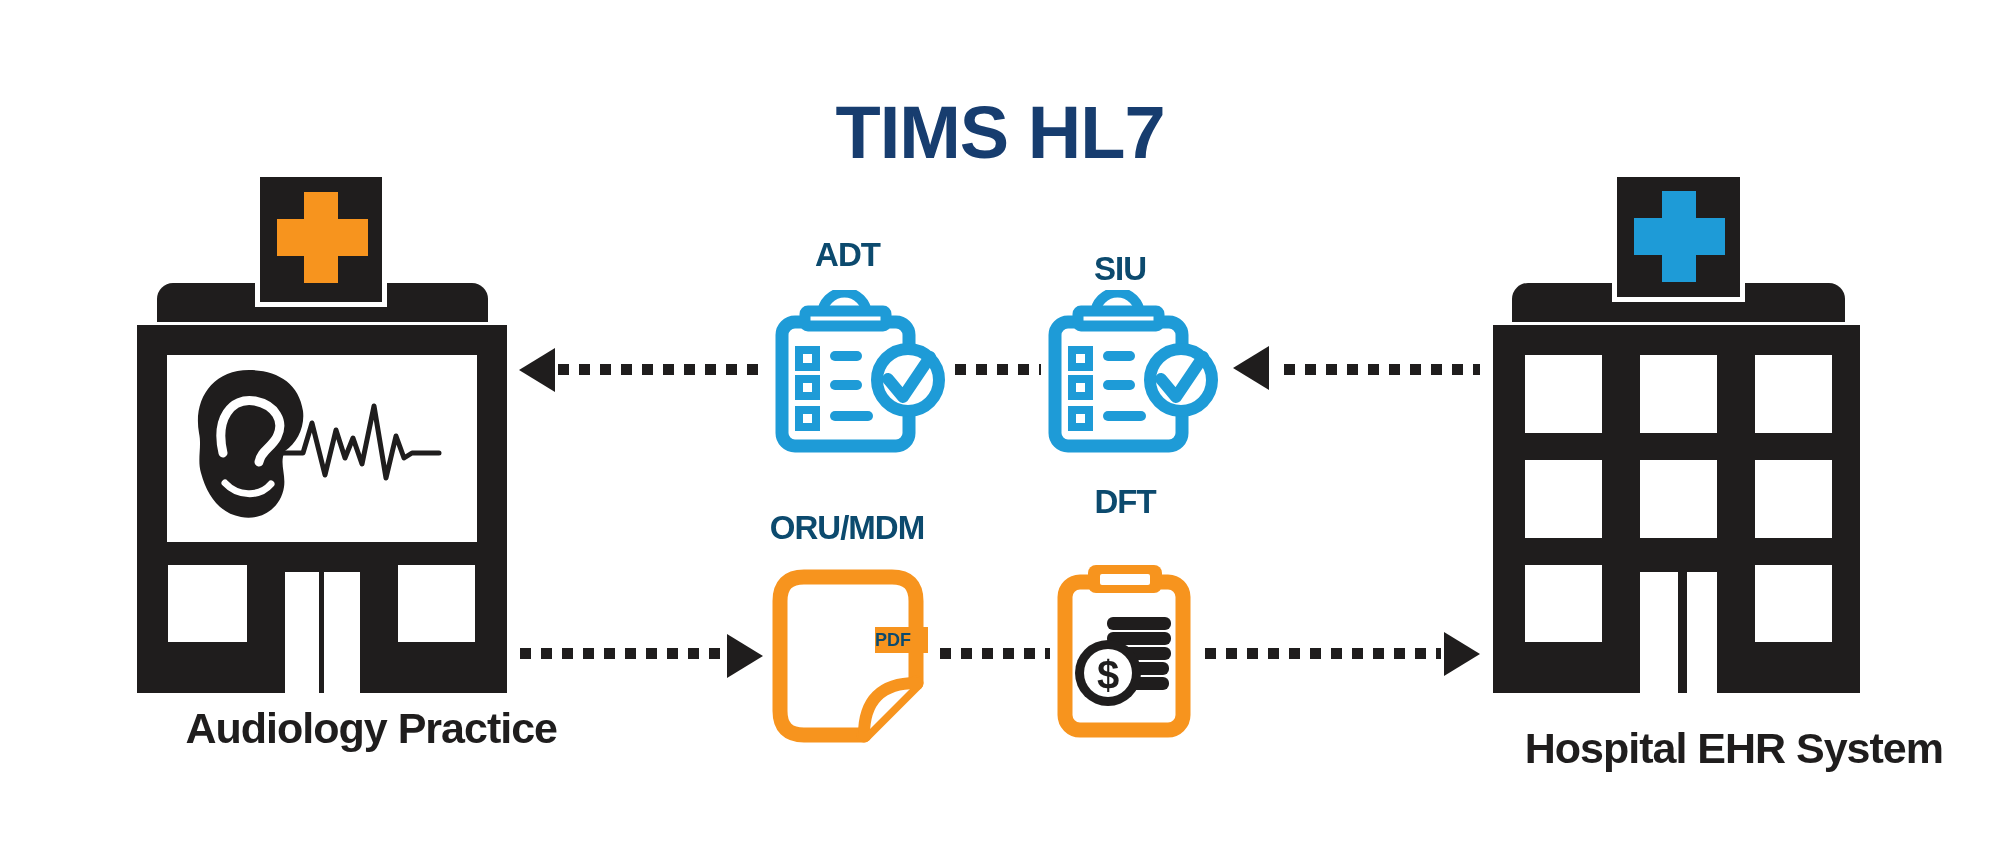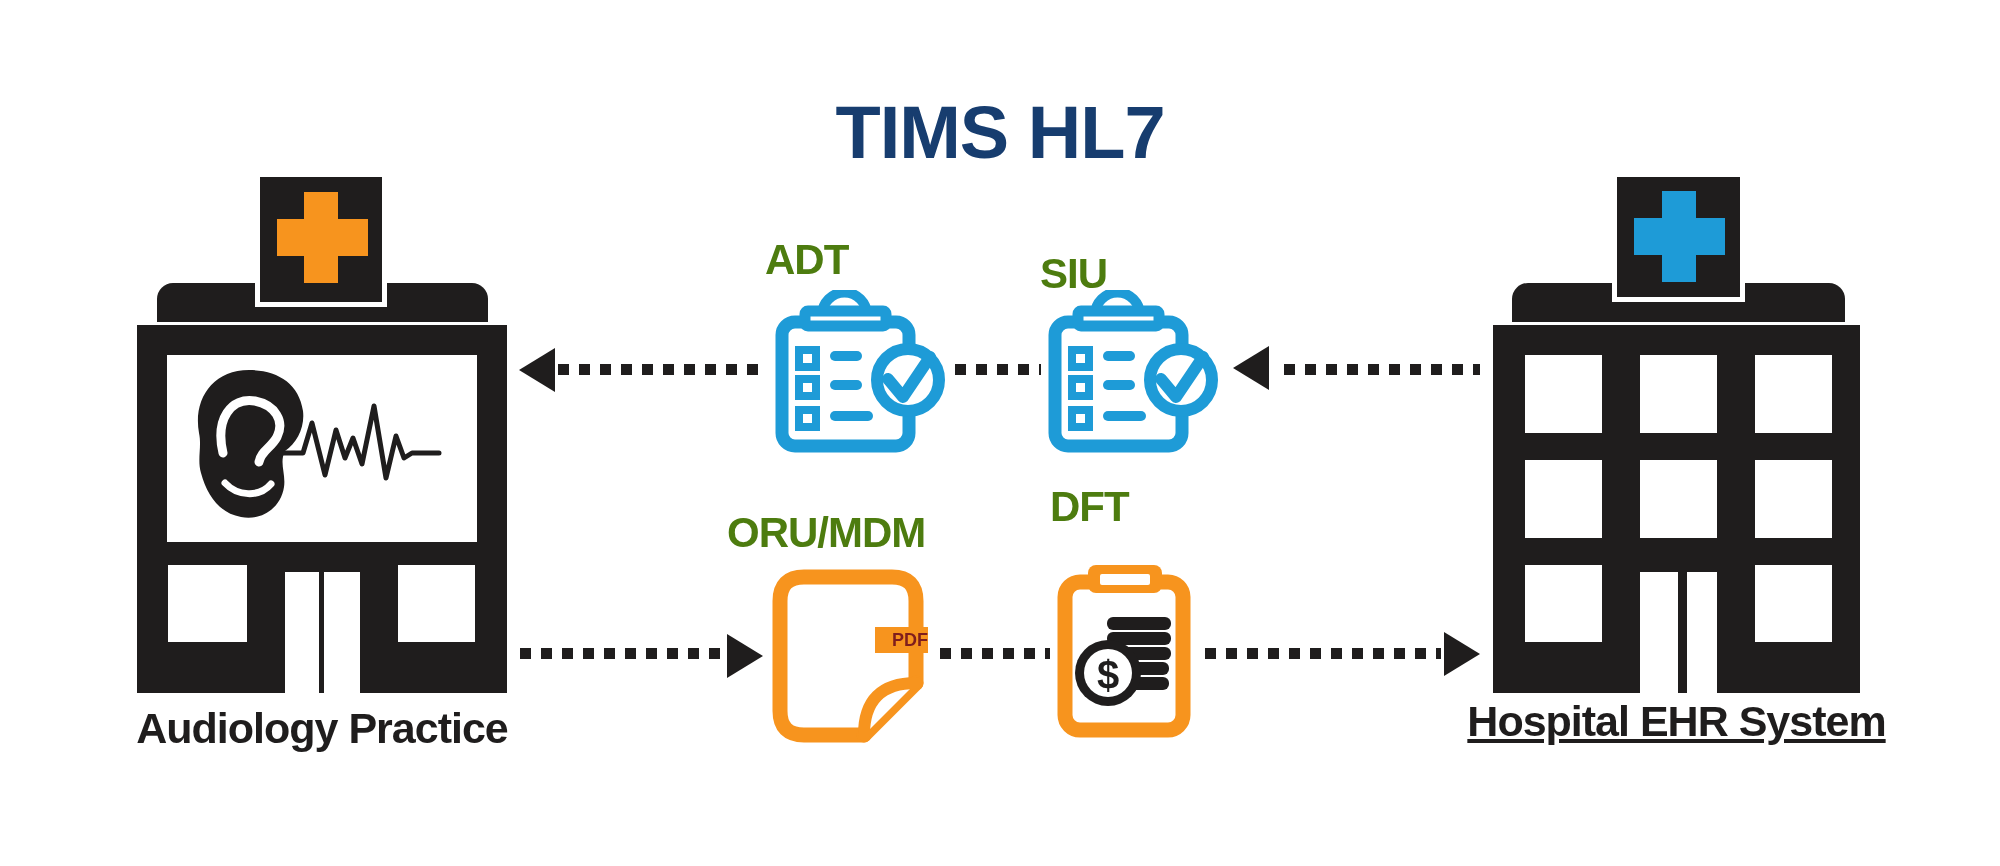--- a/index.html
+++ b/index.html
@@ -3,42 +3,42 @@
 <meta charset="utf-8">
 <style>
   html,body{margin:0;padding:0;background:#ffffff;}
   body{width:2000px;height:866px;position:relative;overflow:hidden;
        font-family:"Liberation Sans", sans-serif;}
   .abs{position:absolute;}
   
   .title{left:0;top:90px;width:2000px;text-align:center;
          font-size:74px;font-weight:800;letter-spacing:-1px;color:#173d6f;}
   
-  .msg-label{font-size:42px;font-weight:700;color:#4d7c0f;
+  .msg-label{font-size:33px;font-weight:700;color:#0c4a6e;text-align:center;
              letter-spacing:-1px;white-space:nowrap;}
   
-  .bldg-label{font-size:43px;font-weight:700;color:#1f1d1d;text-align:center;
+  .bldg-label{font-size:43px;font-weight:700;color:#1f1d1d;text-align:right;
               letter-spacing:-1px;white-space:nowrap;}
   
   .dots{height:11px;background-image:repeating-linear-gradient(
         to right,#1f1d1d 0 11px,transparent 11px 21px);}
   
   .ah-left{width:0;height:0;border-top:22px solid transparent;
            border-bottom:22px solid transparent;border-right:36px solid #1f1d1d;}
   .ah-right{width:0;height:0;border-top:22px solid transparent;
             border-bottom:22px solid transparent;border-left:36px solid #1f1d1d;}
   
   .black{background:#1f1d1d;}
   .sign{background:#1f1d1d;border:5px solid #ffffff;}
   .roof{background:#1f1d1d;border-radius:16px 16px 0 0;}
   .white-box{position:absolute;background:#ffffff;}
   .cross-v,.cross-h{position:absolute;}
   
-  .pdf-badge{background:#f7941e;color:#7f1d1d;font-size:18px;font-weight:800;
-             text-align:right;line-height:26px;letter-spacing:0px;}
+  .pdf-badge{background:#f7941e;color:#0c4a6e;font-size:18px;font-weight:800;
+             text-align:left;line-height:26px;letter-spacing:0px;}
   svg{display:block;}
 </style>
 </head>
 <body>
 
 <div class="abs title">TIMS HL7</div>
 
 <div class="abs" style="left:0;top:0;">
 
   <div class="abs roof" style="left:157px;top:283px;width:331px;height:39px;"></div>
@@ -87,21 +87,21 @@
 
     <div class="white-box" style="left:147px;top:247px;width:38px;height:121px;"></div>
     <div class="white-box" style="left:194px;top:247px;width:30px;height:121px;"></div>
   </div>
 
   <div class="abs sign" style="left:1612px;top:172px;width:123px;height:120px;">
     <div class="cross-v" style="left:45px;top:14px;width:34px;height:91px;background:#1e9bd7;"></div>
     <div class="cross-h" style="left:17px;top:41px;width:91px;height:37px;background:#1e9bd7;"></div>
   </div>
 
-  <div class="abs bldg-label" style="left:1410px;top:697px;width:533px;text-decoration:underline;">Hospital EHR System</div>
+  <div class="abs bldg-label" style="left:1410px;top:724px;width:533px;">Hospital EHR System</div>
 </div>
 
 <div class="abs ah-left" style="left:519px;top:348px;"></div>
 <div class="abs dots" style="left:558px;top:364px;width:208px;"></div>
 
 <div class="abs msg-label" style="left:765px;top:236px;width:165px;">ADT</div>
 <div class="abs" style="left:775px;top:290px;">
   <svg width="172" height="166" viewBox="0 0 172 166">
     <path d="M47,25 A22.5,22.5 0 0 1 92,25" fill="none" stroke="#1e9bd7" stroke-width="10"></path>
     <rect x="7" y="32" width="127" height="124" rx="13" fill="#ffffff" stroke="#1e9bd7" stroke-width="13"></rect>

